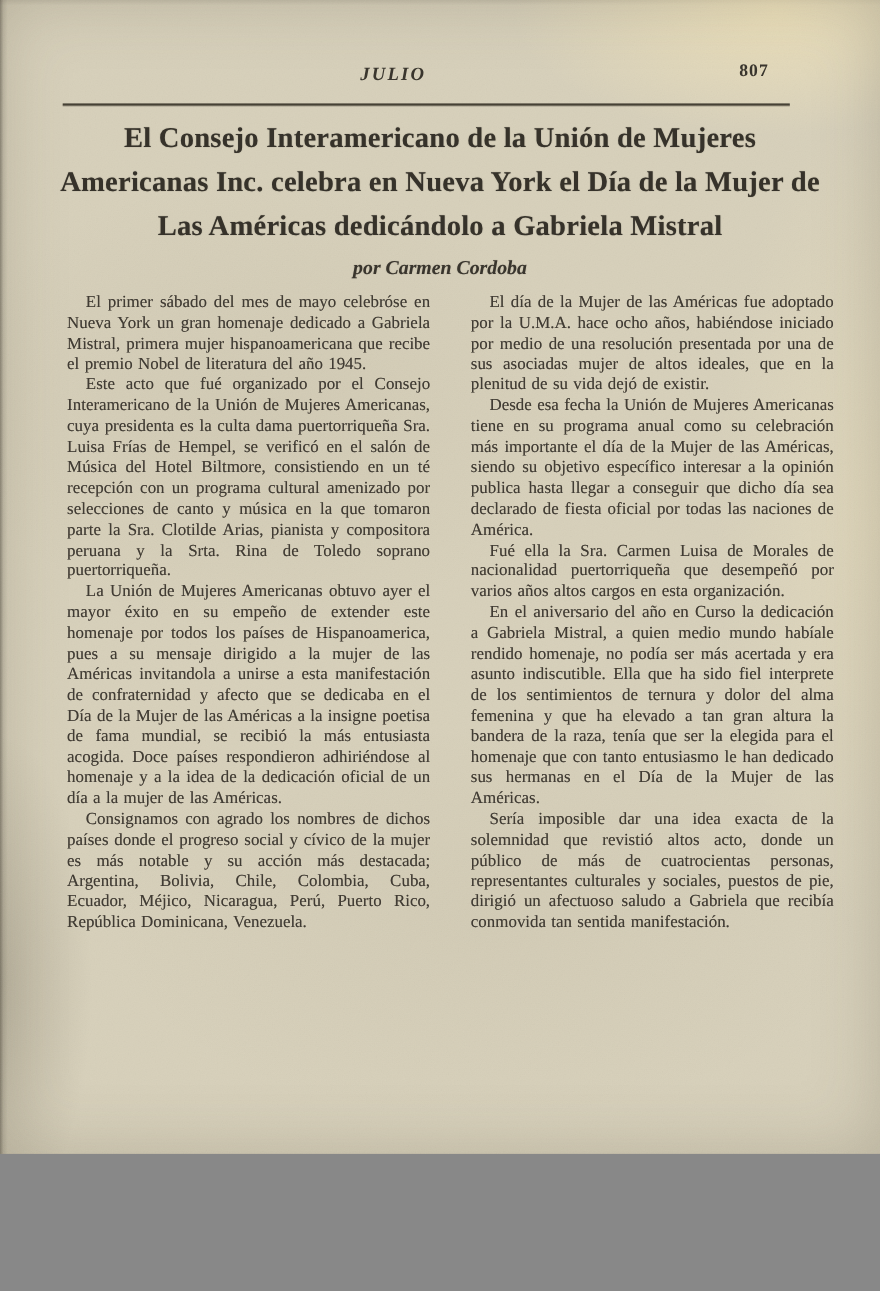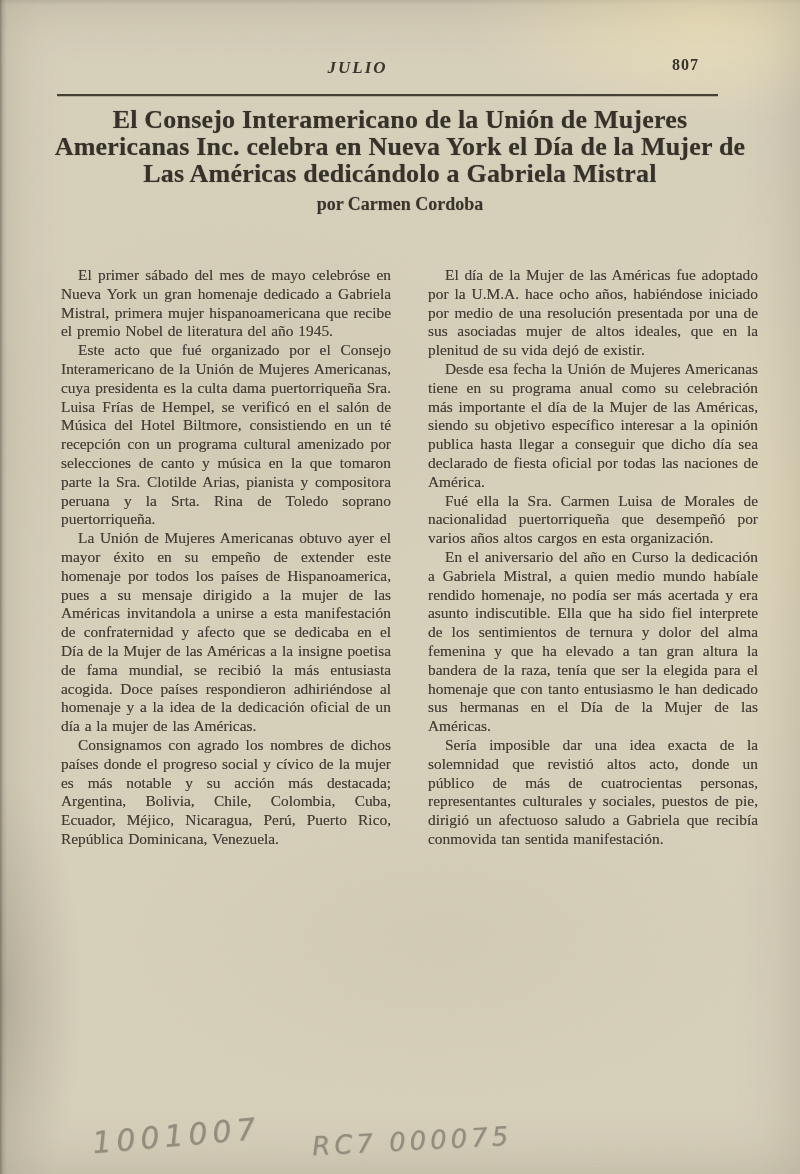--- a/index.html
+++ b/index.html
@@ -3,21 +3,21 @@
 <meta charset="utf-8">
 <style>
   html, body {
     margin: 0;
     padding: 0;
     background: #888;
   }
   .scan-page {
     position: relative;
     width: 800px;
-    height: 1174px;
+    height: 1049px;
     margin: 0 auto;
     overflow: hidden;
     background-color: #d7d0ba;
     background-image:
       radial-gradient(ellipse 340px 160px at 88% 1%, rgba(243,229,186,0.75), rgba(243,229,186,0) 70%),
       radial-gradient(ellipse 200px 500px at 100% 45%, rgba(235,224,190,0.5), rgba(235,224,190,0) 75%),
       radial-gradient(ellipse 420px 300px at 30% 35%, rgba(120,110,85,0.06), rgba(120,110,85,0) 70%),
       radial-gradient(ellipse 500px 260px at 55% 80%, rgba(120,110,85,0.05), rgba(120,110,85,0) 70%),
       radial-gradient(ellipse 120px 320px at 0% 85%, rgba(70,64,50,0.18), rgba(70,64,50,0) 70%),
       linear-gradient(90deg, rgba(52,48,40,0.45) 0px, rgba(52,48,40,0.12) 3px, rgba(52,48,40,0) 7px),
@@ -70,32 +70,33 @@
   .masthead {
     position: absolute;
     top: 106px;
     left: 48px;
     width: 704px;
     text-align: center;
   }
   .article-title {
     margin: 0;
     font-size: 26px;
-    line-height: 27px;
+    line-height: 40px;
     font-weight: bold;
     letter-spacing: 0.2px;
     color: #36322a;
     text-shadow: 0 0 1px rgba(54,50,42,0.45);
   }
   .byline {
     margin: 7px 0 16px 0;
     font-size: 18px;
     font-weight: bold;
     color: #39352d;
     text-shadow: 0 0 1px rgba(54,50,42,0.35);
+    font-style: italic;
   }
   .columns {
     position: absolute;
     top: 266px;
     left: 45px;
     width: 713px;
     display: flex;
     gap: 21px;
   }
   .col {

